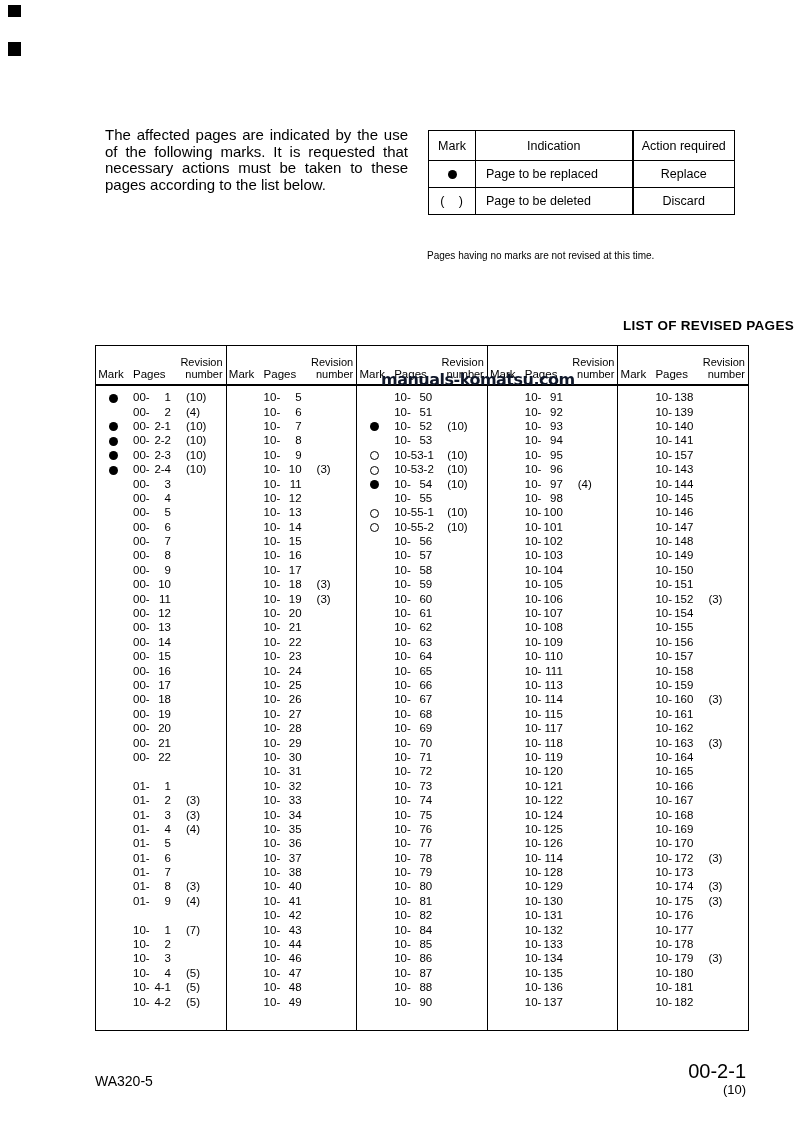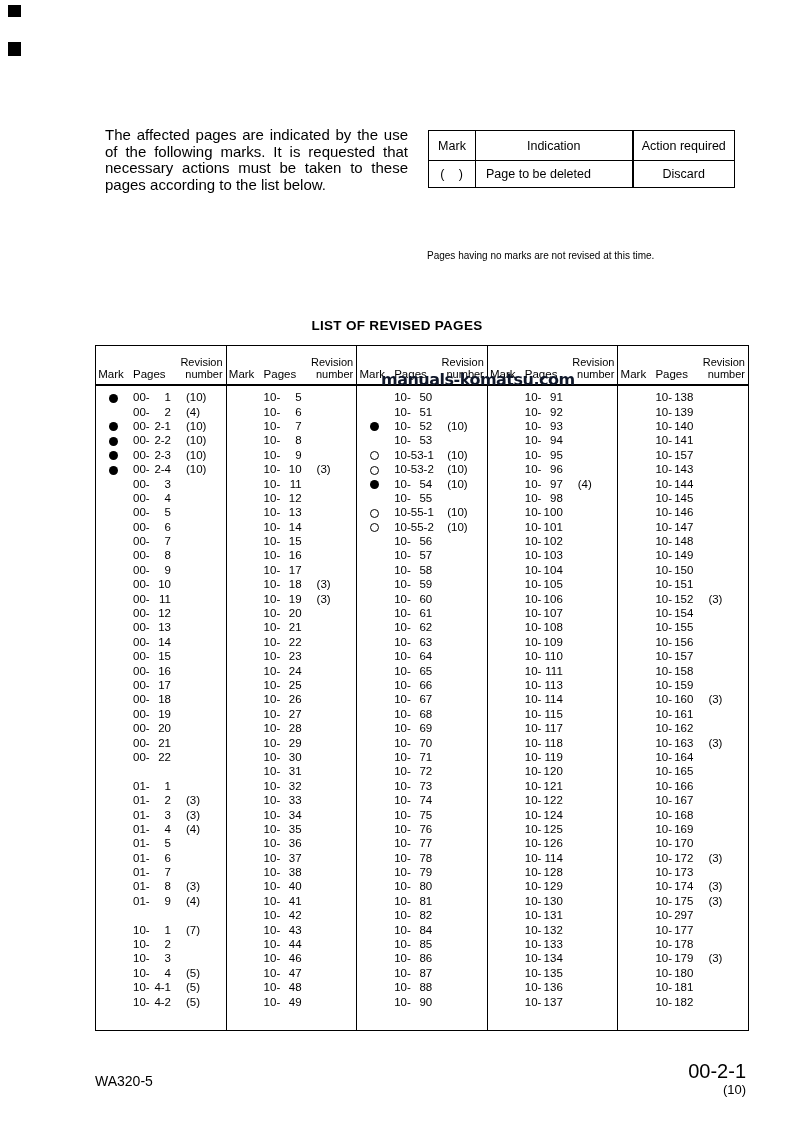--- a/index.html
+++ b/index.html
@@ -40,21 +40,21 @@
     position:absolute; left:427px; top:250px; font-size:10px;
   }
 
   
   .c { display:inline-block; border-radius:50%; vertical-align:middle; }
   .cf { width:9px; height:9px; background:#000; }
   .co { width:9px; height:9px; border:1.4px solid #000; background:#fff; }
 
   
   .list-title {
-    position:absolute; left:0; top:318px; width:794px; text-align:center;
+    position:absolute; left:0; top:318px; width:794px; text-align:right;
     font-size:13.5px; font-weight:bold; letter-spacing:0.3px;
   }
 
   
   .rev-table {
     position:absolute; left:95px; top:345px; width:654px; height:686px;
     border:1.6px solid #000; display:flex;
   }
   .grp { flex:1 1 0; border-right:1.3px solid #000; display:flex; flex-direction:column; }
   .grp:last-child { border-right:none; }
@@ -95,20 +95,25 @@
   <p class="intro">The affected pages are indicated by the use of the following marks. It is requested that necessary actions must be taken to these pages according to the list below.</p>
 
   <table class="legend">
     <tbody>
         <tr>
       <th class="col-mark">Mark</th>
       <th class="col-ind">Indication</th>
       <th class="col-act">Action required</th>
     </tr>
     <tr>
+      <td class="col-mark"><span class="c cf"></span></td>
+      <td class="col-ind">Page to be replaced</td>
+      <td class="col-act">Replace</td>
+    </tr>
+    <tr>
       <td class="col-mark"><span class="parens">(   )</span></td>
       <td class="col-ind">Page to be deleted</td>
       <td class="col-act">Discard</td>
     </tr>
   </tbody>
     </table>
 
   <div class="legend-note">Pages having no marks are not revised at this time.</div>
 
   <div class="list-title">LIST OF REVISED PAGES</div>
@@ -1812,21 +1817,21 @@
             <span class="pg">
               <span class="pfx">10-</span>
               <span class="num">175</span>
             </span>
             <span class="rv">(3)</span>
           </div>
           <div class="row">
             <span class="mk"></span>
             <span class="pg">
               <span class="pfx">10-</span>
-              <span class="num">297</span>
+              <span class="num">176</span>
             </span>
             <span class="rv"></span>
           </div>
           <div class="row">
             <span class="mk"></span>
             <span class="pg">
               <span class="pfx">10-</span>
               <span class="num">177</span>
             </span>
             <span class="rv"></span>

